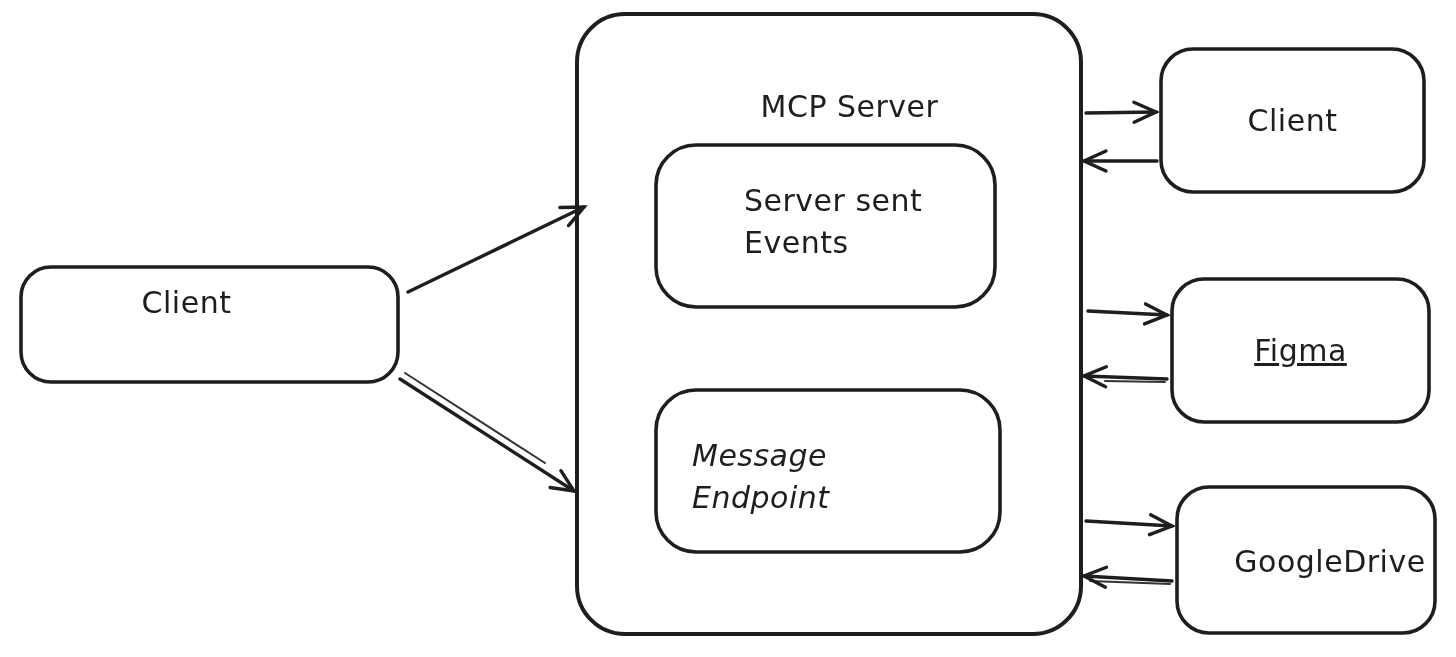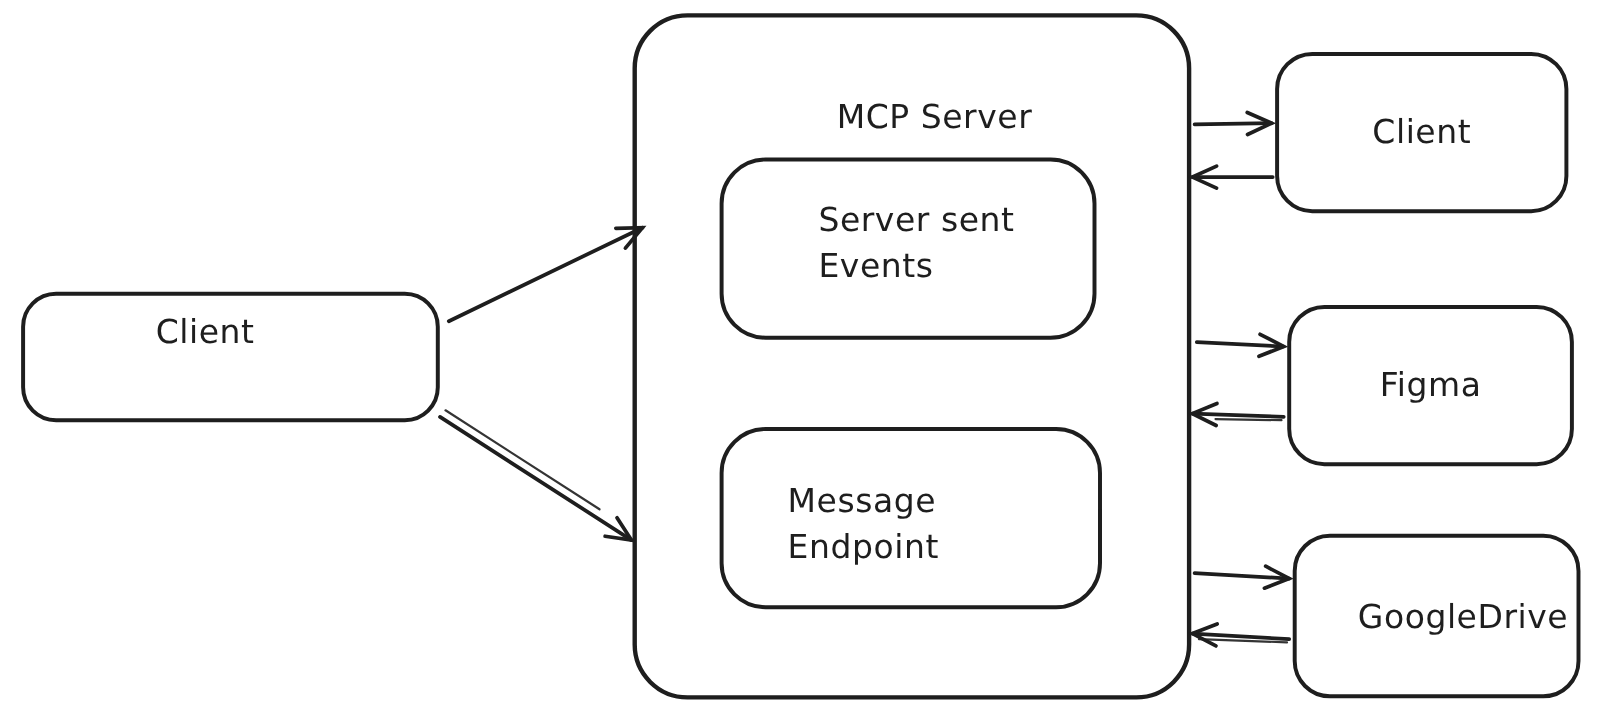--- a/index.html
+++ b/index.html
@@ -71,22 +71,22 @@
     <line class="edge-ghost" x1="1170" y1="584" x2="1090" y2="581"></line>
   </svg>
 
   <div class="node-label centered" style="left:21px; top:282px; width:331px;">Client</div>
 
   <div class="node-label centered" style="left:597px; top:72px; width:505px;margin-top:14px;">MCP Server</div>
 
   <div class="node-label" style="left:744px; top:180px;">Server sent
 Events</div>
 
-  <div class="node-label" style="left:716px; top:435px;">Message
+  <div class="node-label" style="left:692px; top:435px;font-style:italic;">Message
 Endpoint</div>
 
   <div class="node-label centered" style="left:1161px; top:100px; width:263px;">Client</div>
 
-  <div class="node-label centered" style="left:1172px; top:330px; width:257px;">Figma</div>
+  <div class="node-label centered" style="left:1172px; top:330px; width:257px;text-decoration:underline;">Figma</div>
 
   <div class="node-label centered" style="left:1177px; top:541px; width:306px;">GoogleDrive</div>
 
 </div>
 
 </body></html>

